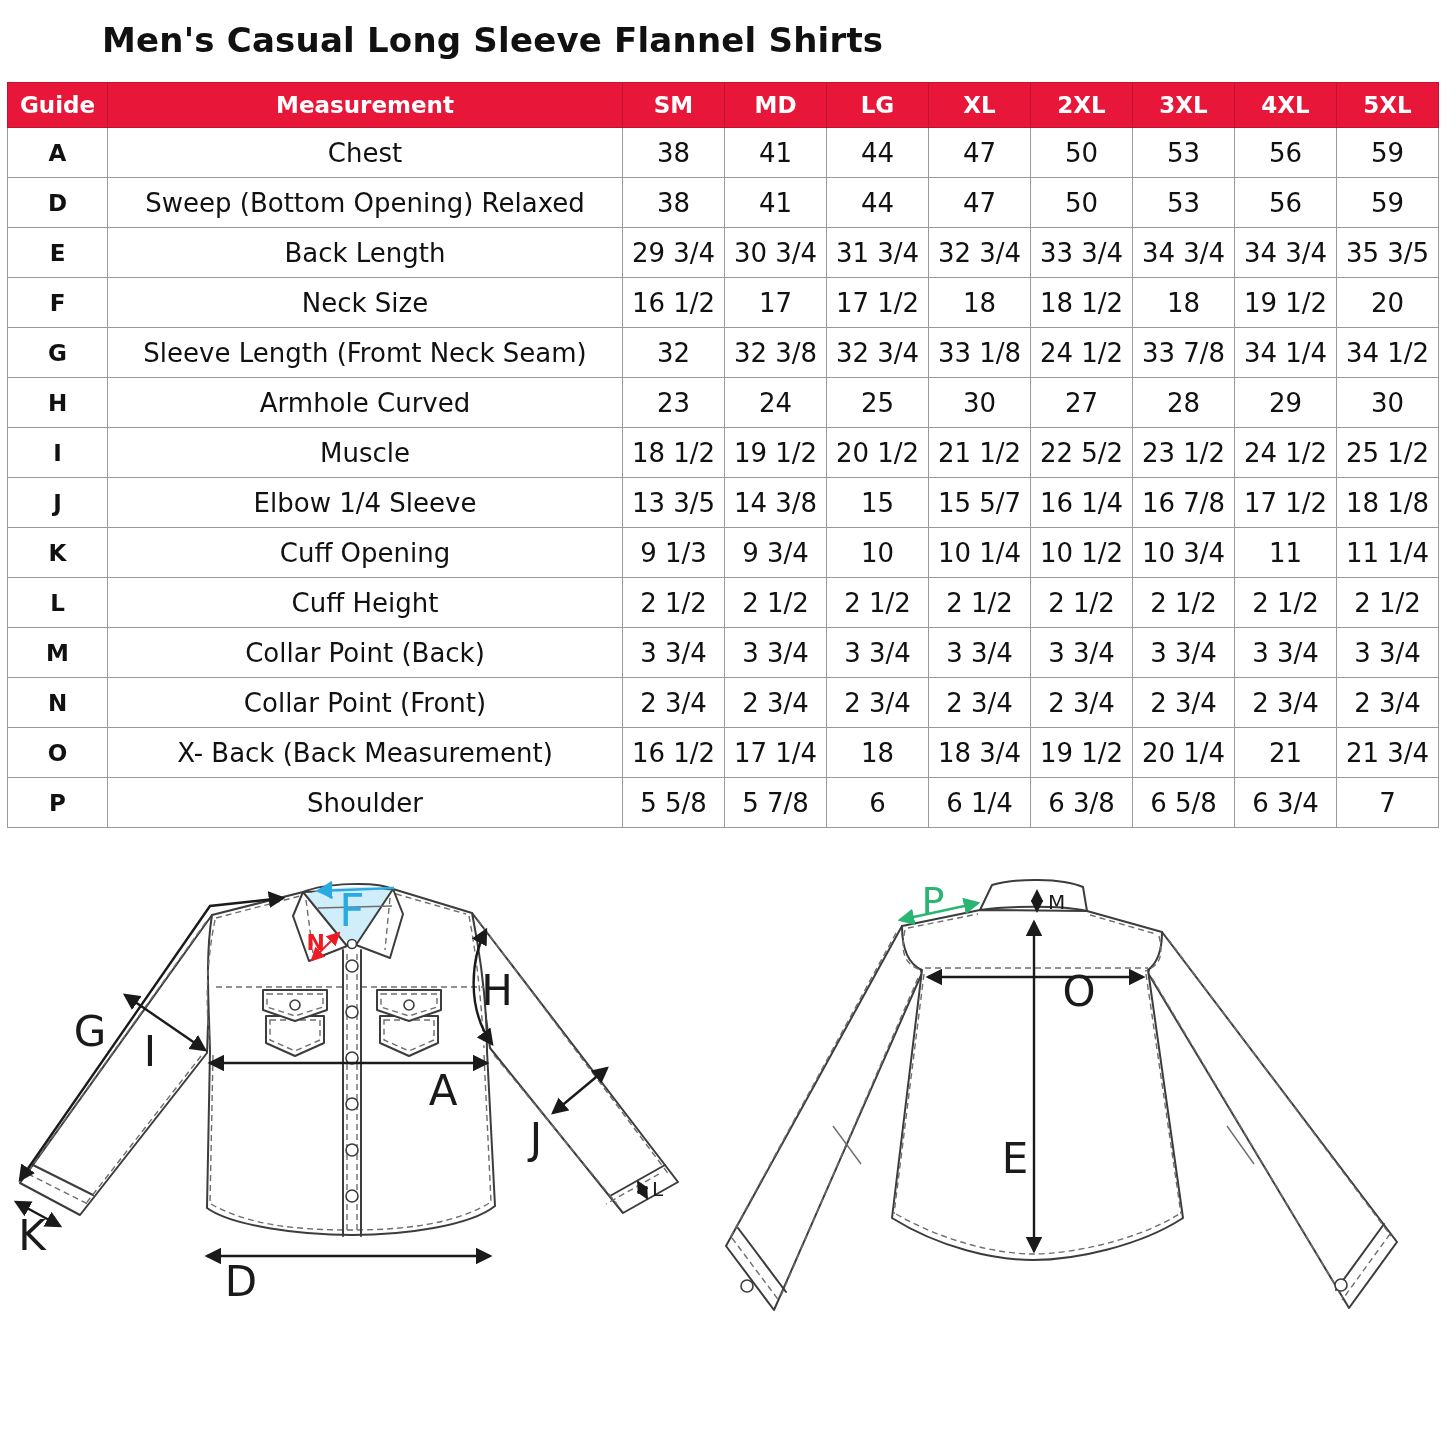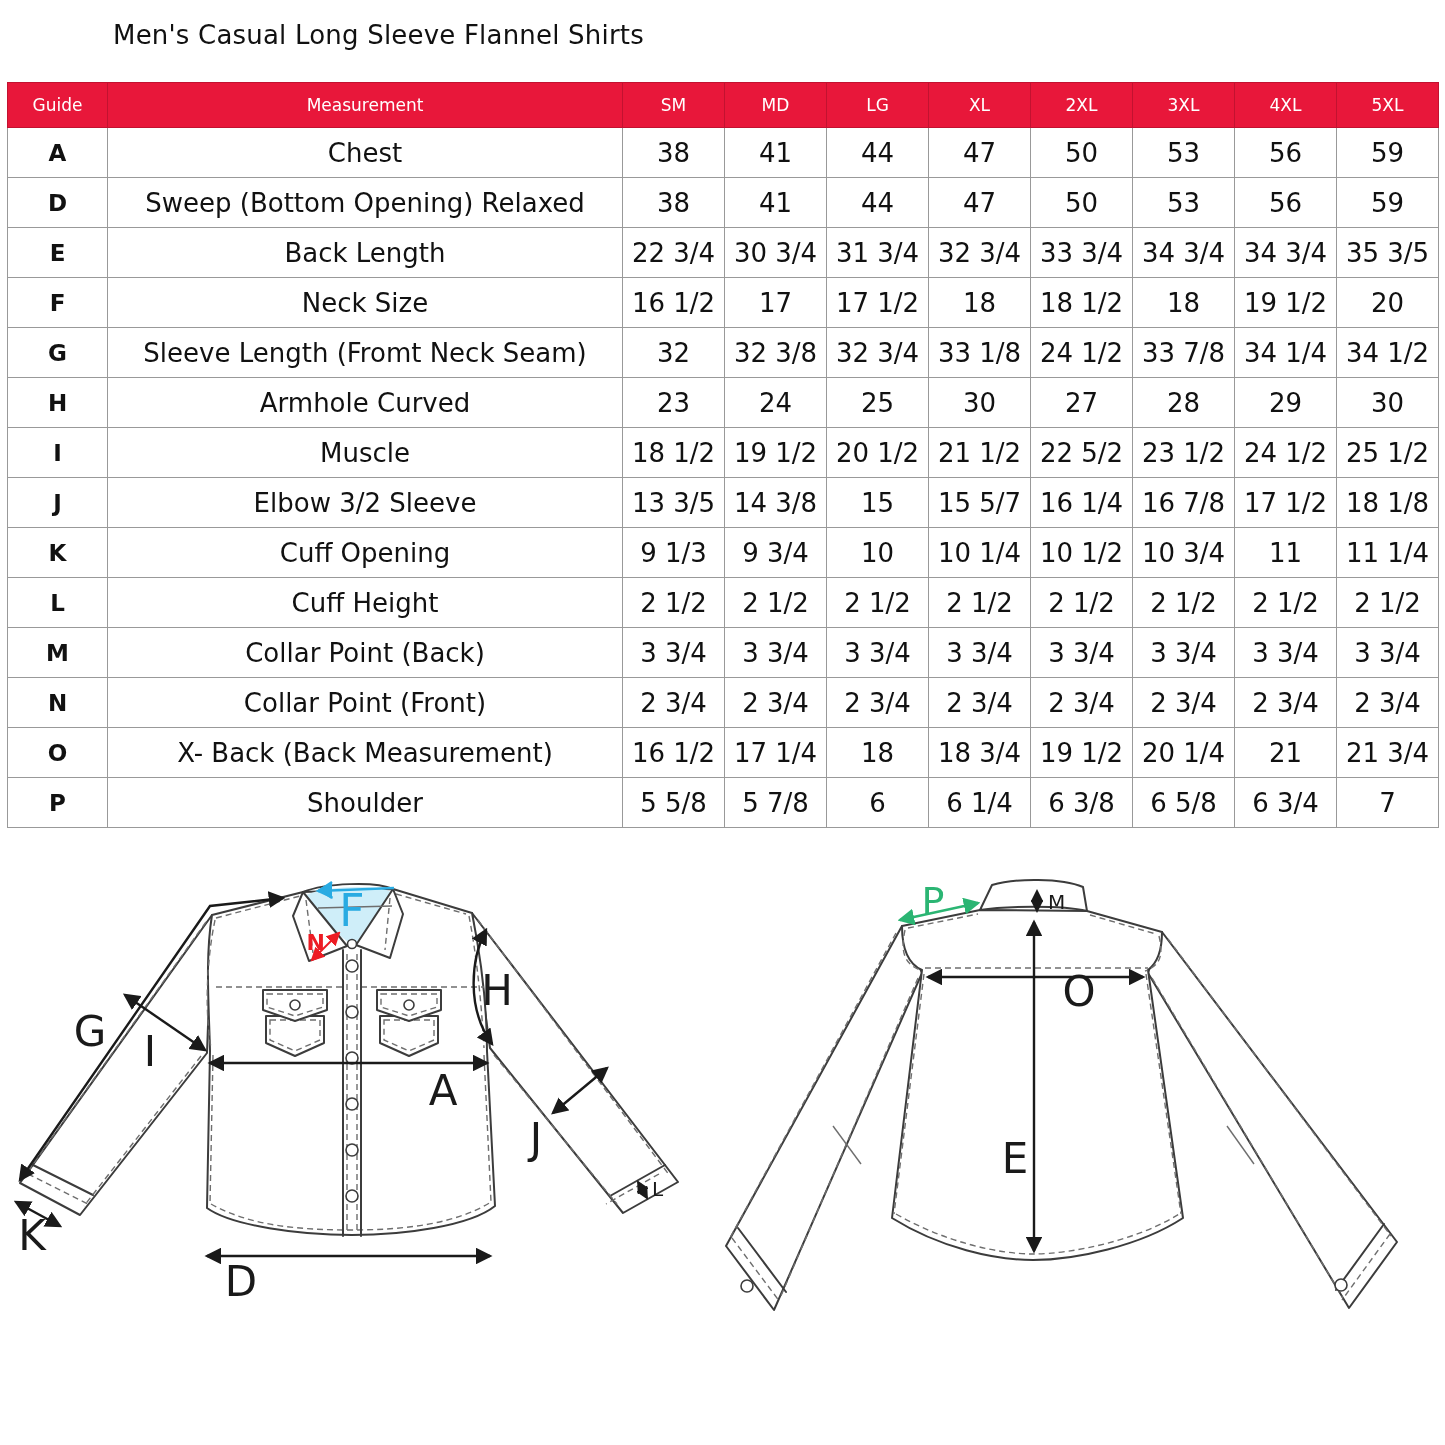--- a/index.html
+++ b/index.html
@@ -3,23 +3,23 @@
 <meta charset="utf-8">
 <style>
   :root{
     --header-bg:#e8173a; --header-text:#ffffff; --header-border:#c21230;
     --cell-border:#999999; --line:#3c3c3c; --stitch:#6e6e6e;
     --annotation-cyan:#29abe2; --annotation-red:#ed1c24; --annotation-green:#2bb573;
     --collar-fill:#cfeef9; --text:#111111;
   }
   html,body{margin:0;padding:0;background:#fff;}
   body{width:1445px;height:1445px;position:relative;font-family:"DejaVu Sans","Liberation Sans",sans-serif;color:var(--text);}
-  .page-title{position:absolute;left:113px;top:20px;font-size:26px;font-weight:normal;letter-spacing:.2px;}
+  .page-title{position:absolute;left:102px;top:20px;font-size:34px;font-weight:bold;letter-spacing:.2px;}
   table.size{position:absolute;left:7px;top:82px;width:1431px;border-collapse:collapse;table-layout:fixed;}
-  table.size th{background:var(--header-bg);color:var(--header-text);font-size:17px;font-weight:normal;height:42px;border:1px solid var(--header-border);}
+  table.size th{background:var(--header-bg);color:var(--header-text);font-size:23px;font-weight:bold;height:42px;border:1px solid var(--header-border);}
   table.size td{border:1px solid var(--cell-border);background:#fff;text-align:center;vertical-align:middle;font-size:26px;height:49px;padding:0 2px;}
   table.size td.guide{font-weight:bold;font-size:23px;}
   table.size td.measure{font-weight:normal;}
   .diagrams{position:absolute;left:0;top:858px;width:1445px;height:587px;}
   svg.front{position:absolute;left:0;top:0;}
   svg.back{position:absolute;left:700px;top:0;}
   
   .shape{fill:#ffffff;stroke:var(--line);stroke-width:2;stroke-linejoin:round;}
   .ln{fill:none;stroke:var(--line);stroke-width:2;stroke-linecap:round;}
   .ln-thin{fill:none;stroke:var(--stitch);stroke-width:1.4;}
@@ -91,21 +91,21 @@
         <td>44</td>
         <td>47</td>
         <td>50</td>
         <td>53</td>
         <td>56</td>
         <td>59</td>
       </tr>
       <tr>
         <td class="guide">E</td>
         <td class="measure">Back Length</td>
-        <td>22 3/4</td>
+        <td>29 3/4</td>
         <td>30 3/4</td>
         <td>31 3/4</td>
         <td>32 3/4</td>
         <td>33 3/4</td>
         <td>34 3/4</td>
         <td>34 3/4</td>
         <td>35 3/5</td>
       </tr>
       <tr>
         <td class="guide">F</td>
@@ -150,21 +150,21 @@
         <td>19 1/2</td>
         <td>20 1/2</td>
         <td>21 1/2</td>
         <td>22 5/2</td>
         <td>23 1/2</td>
         <td>24 1/2</td>
         <td>25 1/2</td>
       </tr>
       <tr>
         <td class="guide">J</td>
-        <td class="measure">Elbow 3/2 Sleeve</td>
+        <td class="measure">Elbow 1/4 Sleeve</td>
         <td>13 3/5</td>
         <td>14 3/8</td>
         <td>15</td>
         <td>15 5/7</td>
         <td>16 1/4</td>
         <td>16 7/8</td>
         <td>17 1/2</td>
         <td>18 1/8</td>
       </tr>
       <tr>

